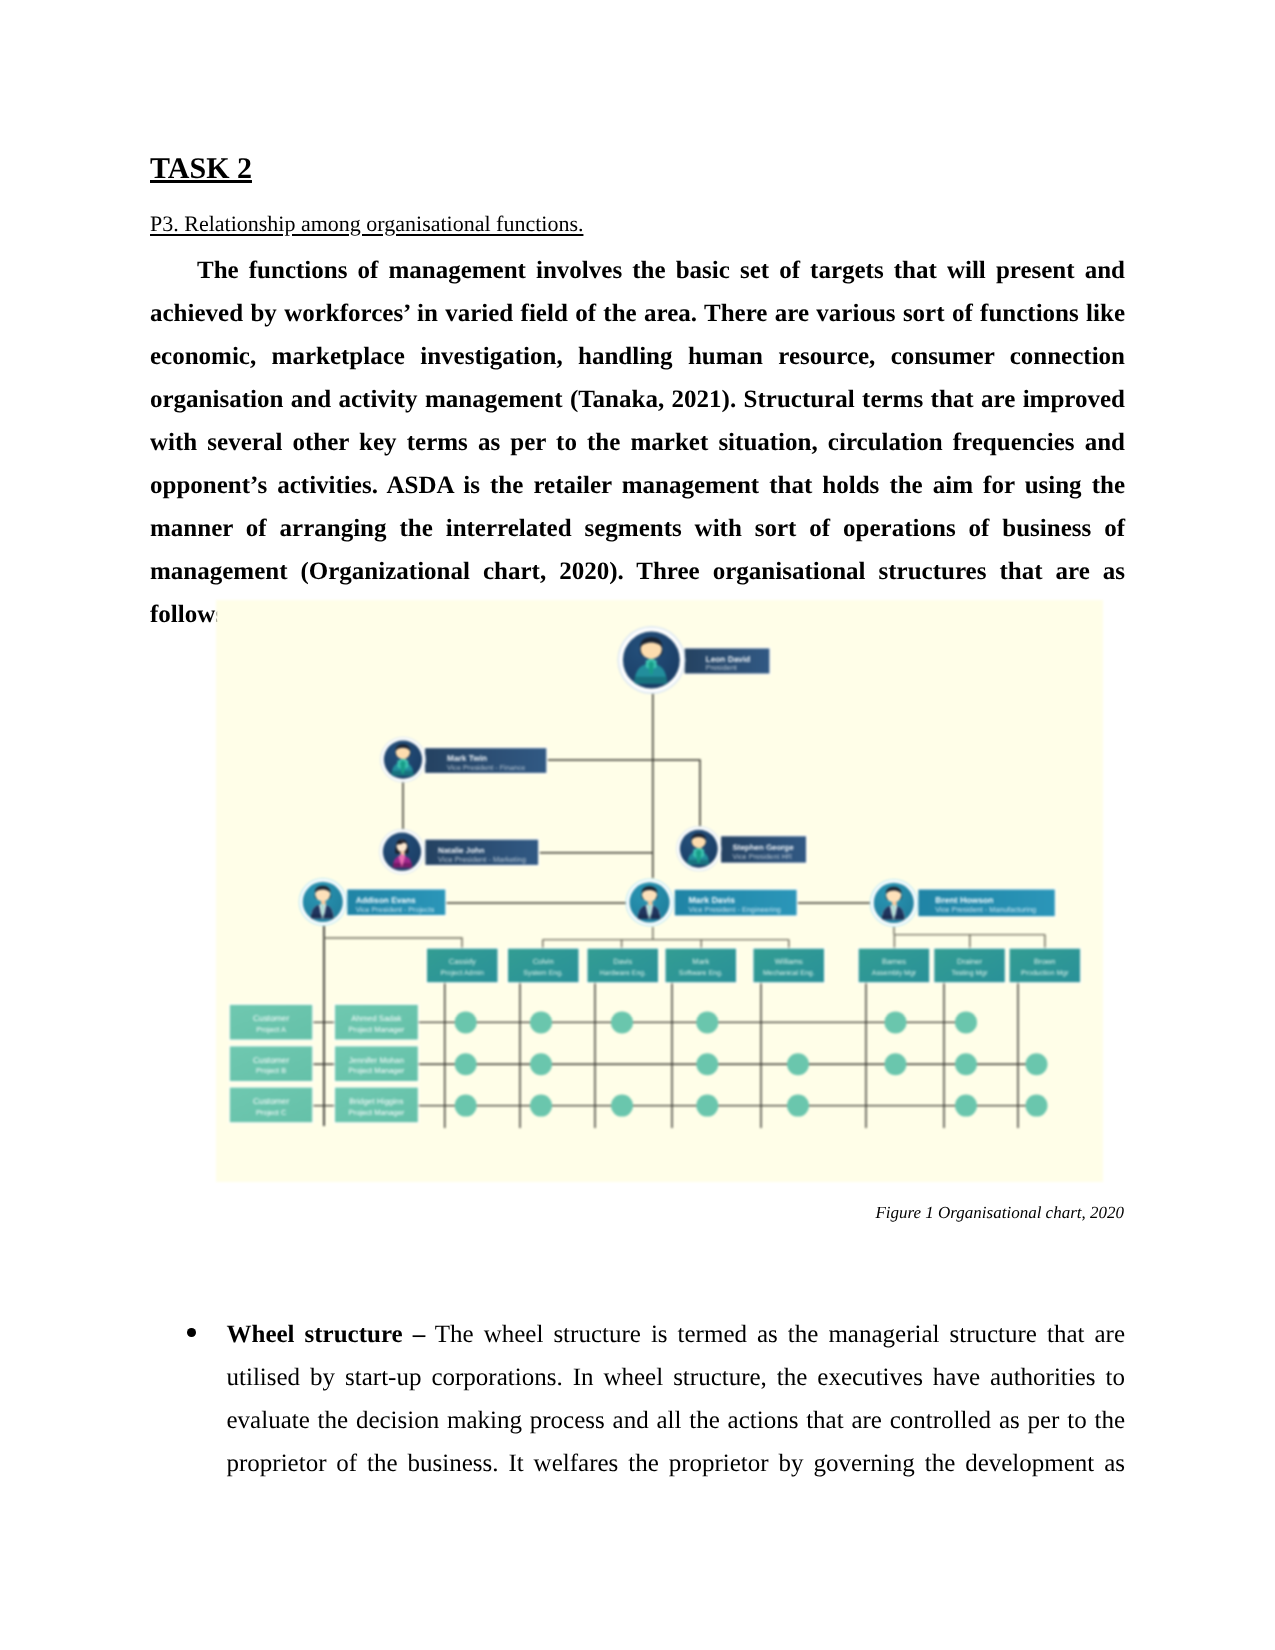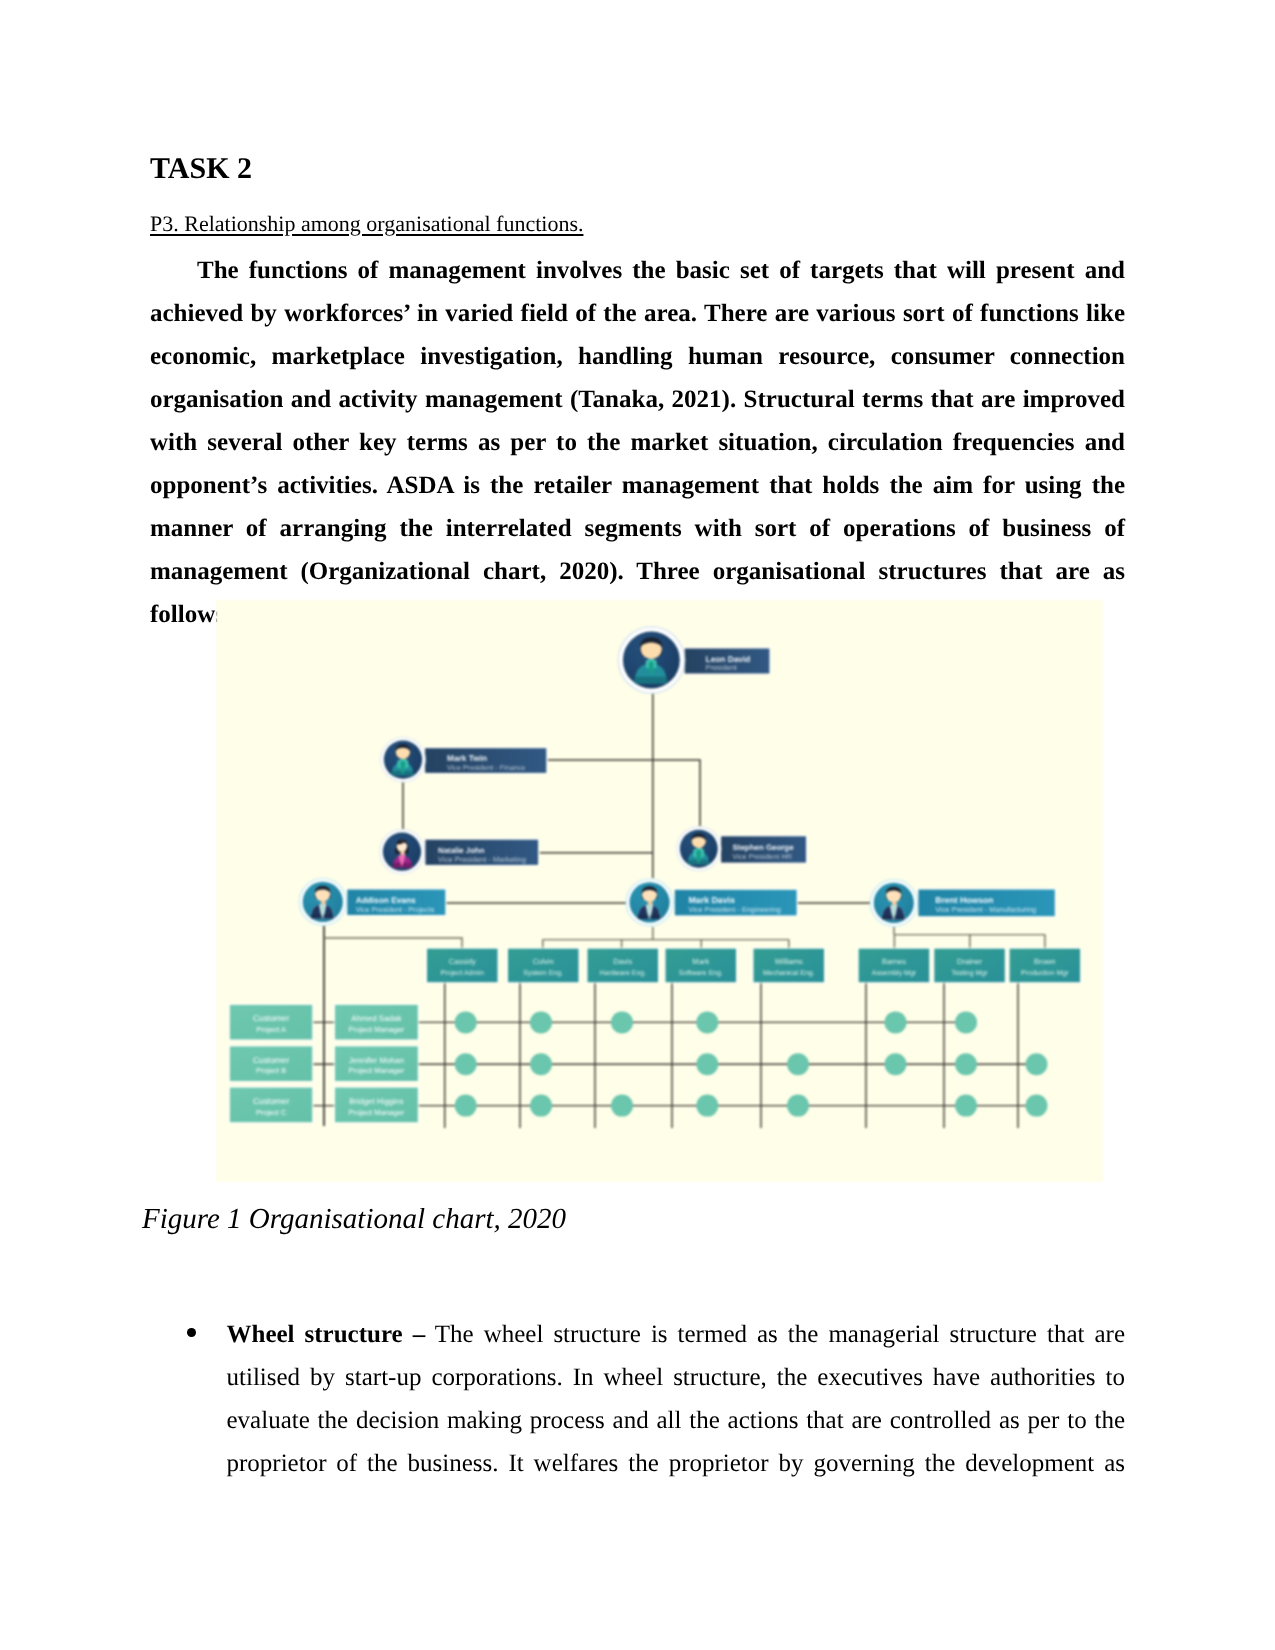--- a/index.html
+++ b/index.html
@@ -8,37 +8,37 @@
     width:1275px; height:1650px;
     background:#ffffff;
     font-family:"Liberation Serif", serif;
     color:#000;
     -webkit-font-smoothing:antialiased;
     text-rendering:geometricPrecision;
   }
   .page { position:relative; width:1275px; height:1650px; overflow:hidden; }
   .heading {
     position:absolute; left:150px; top:152px;
-    font-size:30px; font-weight:bold;
+    font-size:30px; font-weight:bold;text-decoration:underline;
   }
   .subheading {
     position:absolute; left:150px; top:211px;
     font-size:22px; text-decoration:underline; text-underline-offset:3px;
   }
   .para {
     position:absolute; left:150px; width:975px; top:249px;
     font-size:25px; line-height:43px;
     text-align:justify; text-indent:47px;font-weight:bold;
   }
   .figwrap { position:absolute; left:216px; top:600px; width:887px; height:582px;
     filter:blur(0.8px) saturate(0.95); }
   .figwrap svg { display:block; }
   .figcap {
-    position:absolute; left:142px; width:975px; top:1203px;
-    font-size:29px; font-style:italic; text-align:left;
+    position:absolute; left:149px; width:975px; top:1203px;
+    font-size:17px; font-style:italic; text-align:right;
   }
   .bullet-block { position:absolute; left:183.5px; top:1313px; width:941.5px; }
   .bullet-row { display:flex; }
   .bullet-dot { width:43px; flex:none; font-size:25px; line-height:43px; position:relative; }
   .bullet-dot i { position:absolute; left:3.8px; top:15.2px; width:8.8px; height:8.8px;
                   border-radius:50%; background:#000; display:block; }
   .bullet-text { flex:1; font-size:25px; line-height:43px; text-align:justify; text-align-last:justify;font-family:Liberation Serif, serif; }
 </style>
 </head>
 <body>

